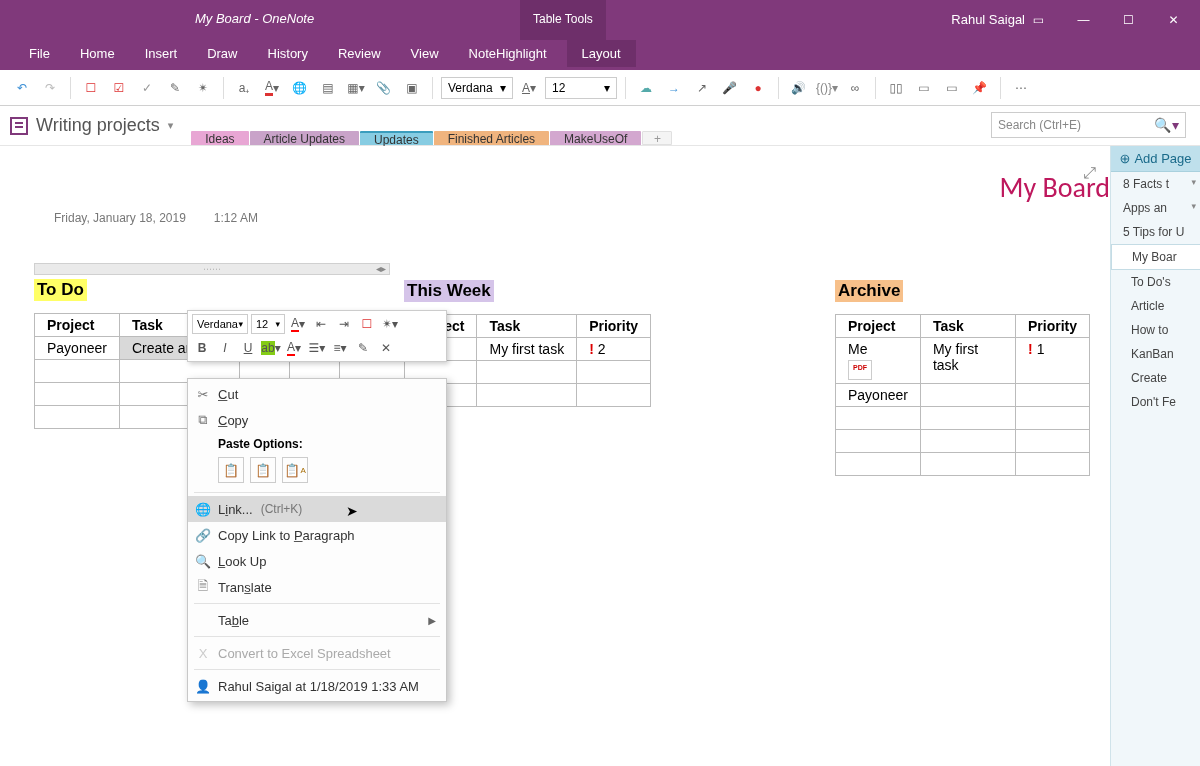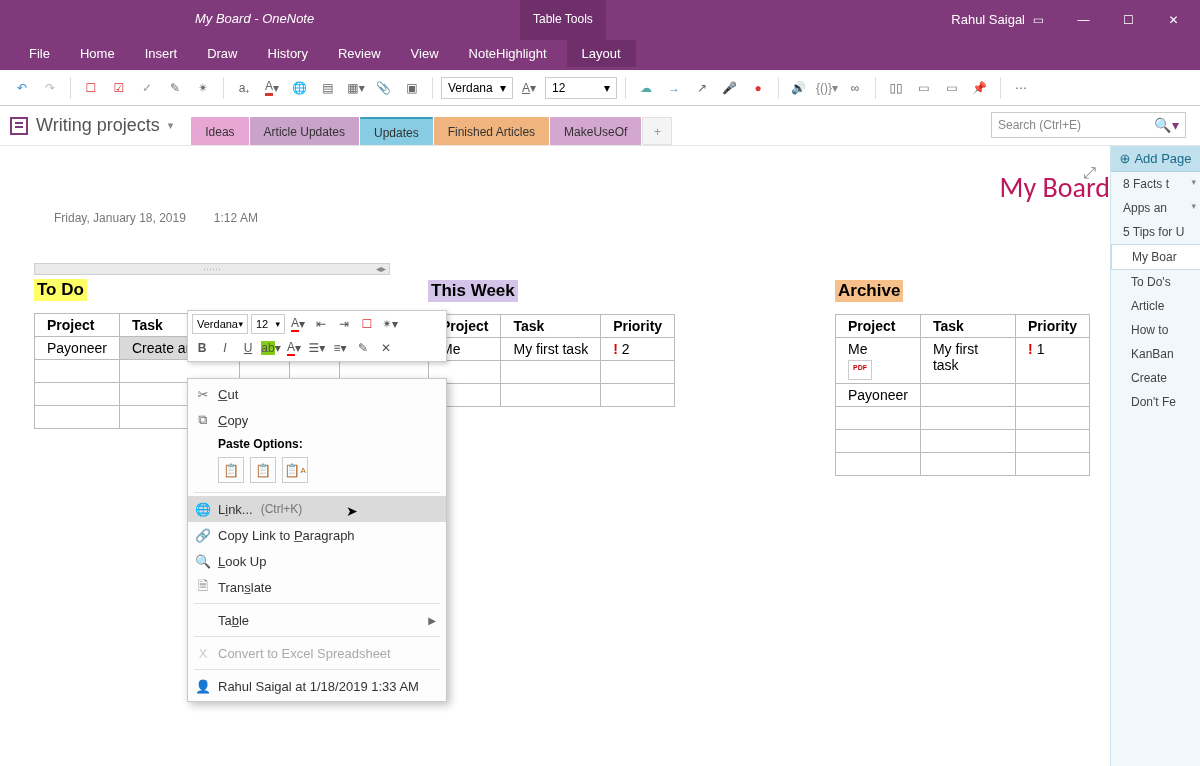--- a/index.html
+++ b/index.html
@@ -24,40 +24,40 @@
 .ribbon .sep { width: 1px; height: 22px; background: #ddd; margin: 0 4px; }
 .ribbon .fontbox { border: 1px solid #ccc; height: 22px; padding: 0 6px; display: flex; align-items: center; font-size: 12px; min-width: 72px; justify-content: space-between; }
 .ribbon .sizebox { width: 42px; }
 
 
 .nbbar { height: 40px; position: relative; display: flex; align-items: center; padding-left: 10px; background: #fff; border-bottom: 1px solid #e6e6e6;}
 .nbname { font-size: 18px; color: #555; display: flex; align-items: center; gap: 8px; }
 .nbicon { width: 18px; height: 18px; border: 2px solid #80397b; display: inline-block; position: relative; }
 .nbicon::after { content:""; position:absolute; left:3px; top:3px; right:3px; height:2px; background:#80397b; box-shadow: 0 4px 0 #80397b; }
 .sections { display: flex; margin-left: 18px; align-items: flex-end; height: 100%; }
-.stab { font-size: 12px; padding: 6px 14px 4px; border-radius: 1px 1px 0 0; color: #333; margin-right: 1px; height: 28px; display:flex; align-items:center; cursor:pointer;}
+.stab { font-size: 12px; padding: 6px 14px 4px; border-radius: 1px 1px 0 0; color: #333; margin-right: 1px; height: 14px; display:flex; align-items:center; cursor:pointer;}
 .stab.pink { background: #e8a6d4; }
 .stab.purple { background: #c9a3c9; }
 .stab.blue { background: #87cce2; border-top: 2px solid #3a9dbd; font-weight: 400; }
 .stab.orange { background: #f0b47e; }
 .stab.mauve { background: #d3a7cf; }
 .stab.add { background: #f4f4f4; width: 28px; justify-content: center; color: #999; border: 1px solid #e0e0e0;}
 .searcharea { position: absolute; right: 14px; top: 6px; width: 195px; height: 26px; border: 1px solid #ccc; display: flex; align-items: center; padding: 0 6px; font-size: 12px; color: #888; justify-content: space-between;}
 .searcharea .mag { color: #80397b; font-size: 14px; }
 
 
 .pagearea { position: absolute; left: 0; top: 146px; right: 90px; bottom: 0; background: #fff; padding: 24px 0 0 54px; }
 .pagetitle { font-size: 28px; font-family: Calibri, sans-serif; color: #be185d; text-align: right; }
 .pagedate { font-size: 12px; color: #777; margin-top: 6px; display: flex; gap: 28px;}
 .expand-icon { position: absolute; right: 14px; top: 18px; font-size: 16px; color: #888; cursor: pointer; }
 
 
 .board { position: absolute; }
 .board.todo { left: 34px; top: 265px; width: 360px;}
-.board.thisweek { left: 428px; top: 280px; width: 290px;}
+.board.thisweek { left: 404px; top: 280px; width: 290px;}
 .board.archive { left: 835px; top: 280px; width: 255px;}
 .bhead { font-family: Verdana, sans-serif; font-size: 17px; font-weight: bold; display: inline-block; padding: 1px 3px;}
 .bhead.yellow { background: #ffff66; }
 .bhead.lav { background: #d5c4e9; }
 .bhead.peach { background: #f7c08a; }
 .btable { margin-top: 12px; border-collapse: collapse; font-family: Verdana, sans-serif; }
 .btable th, .btable td { border: 1px solid #bbb; padding: 3px 12px; font-size: 14px; text-align: left; vertical-align: top; }
 .btable th { font-weight: bold; }
 .btable td.sel { background: #d9d9d9; }
 .priority-red { color: #d00; font-weight: bold; margin-right: 4px;}

